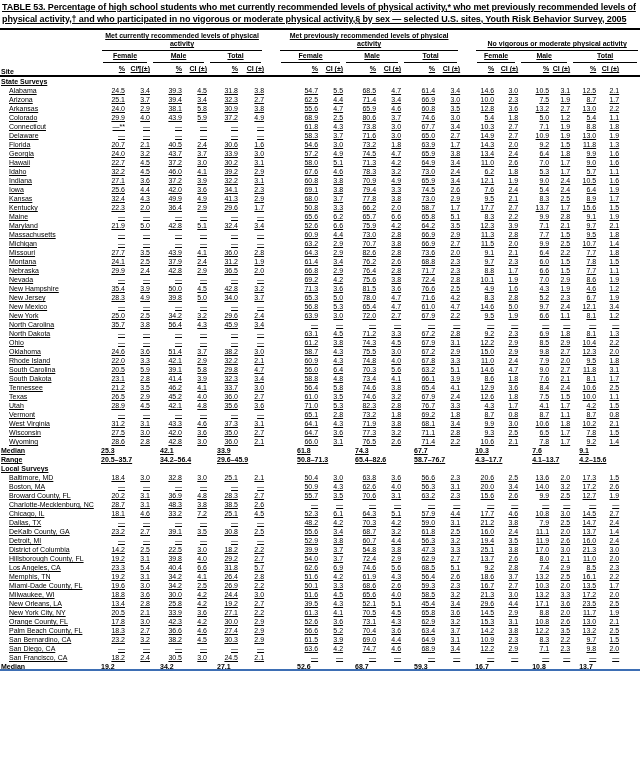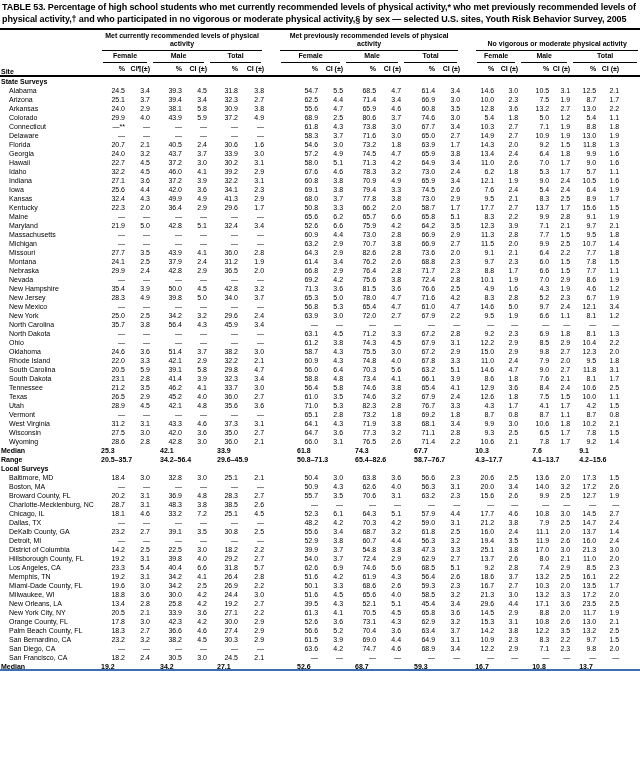--- a/index.html
+++ b/index.html
@@ -1,18 +1,18 @@
 <!DOCTYPE html>
 <html><head>
 <meta charset="utf-8">
 <style>
   * { margin: 0; padding: 0; box-sizing: border-box; }
   html, body { background: #ffffff; }
   body { font-family: "Liberation Sans", "DejaVu Sans", sans-serif; color: #000; }
-  .page { position: relative; width: 640px; height: 672px; background: #fff; overflow: hidden; }
+  .page { position: relative; width: 640px; height: 672px; background: #fff; overflow: hidden; text-decoration: underline; }
   .title { font-size: 9px; line-height: 11.5px; font-weight: bold; padding: 2px 3px 3px 2px;
            border-bottom: 2px solid #000; letter-spacing: -0.1px; }
   table { width: 640px; border-collapse: collapse; table-layout: fixed; }
   th, td { font-size: 7px; white-space: nowrap; overflow: visible; vertical-align: bottom; }
   
   .c0{width:100px}
   .c1{width:25px}.c2{width:25px}.c3{width:32px}.c4{width:25px}.c5{width:31px}.c6{width:26px}
   .cgap{width:14px}
   .c7{width:40px}.c8{width:25px}.c9{width:33px}.c10{width:25px}.c11{width:34px}.c12{width:25px}
   .c13{width:20px}.c14{width:24px}.c15{width:31px}.c16{width:21px}.c17{width:26px}.c18{width:44px}

